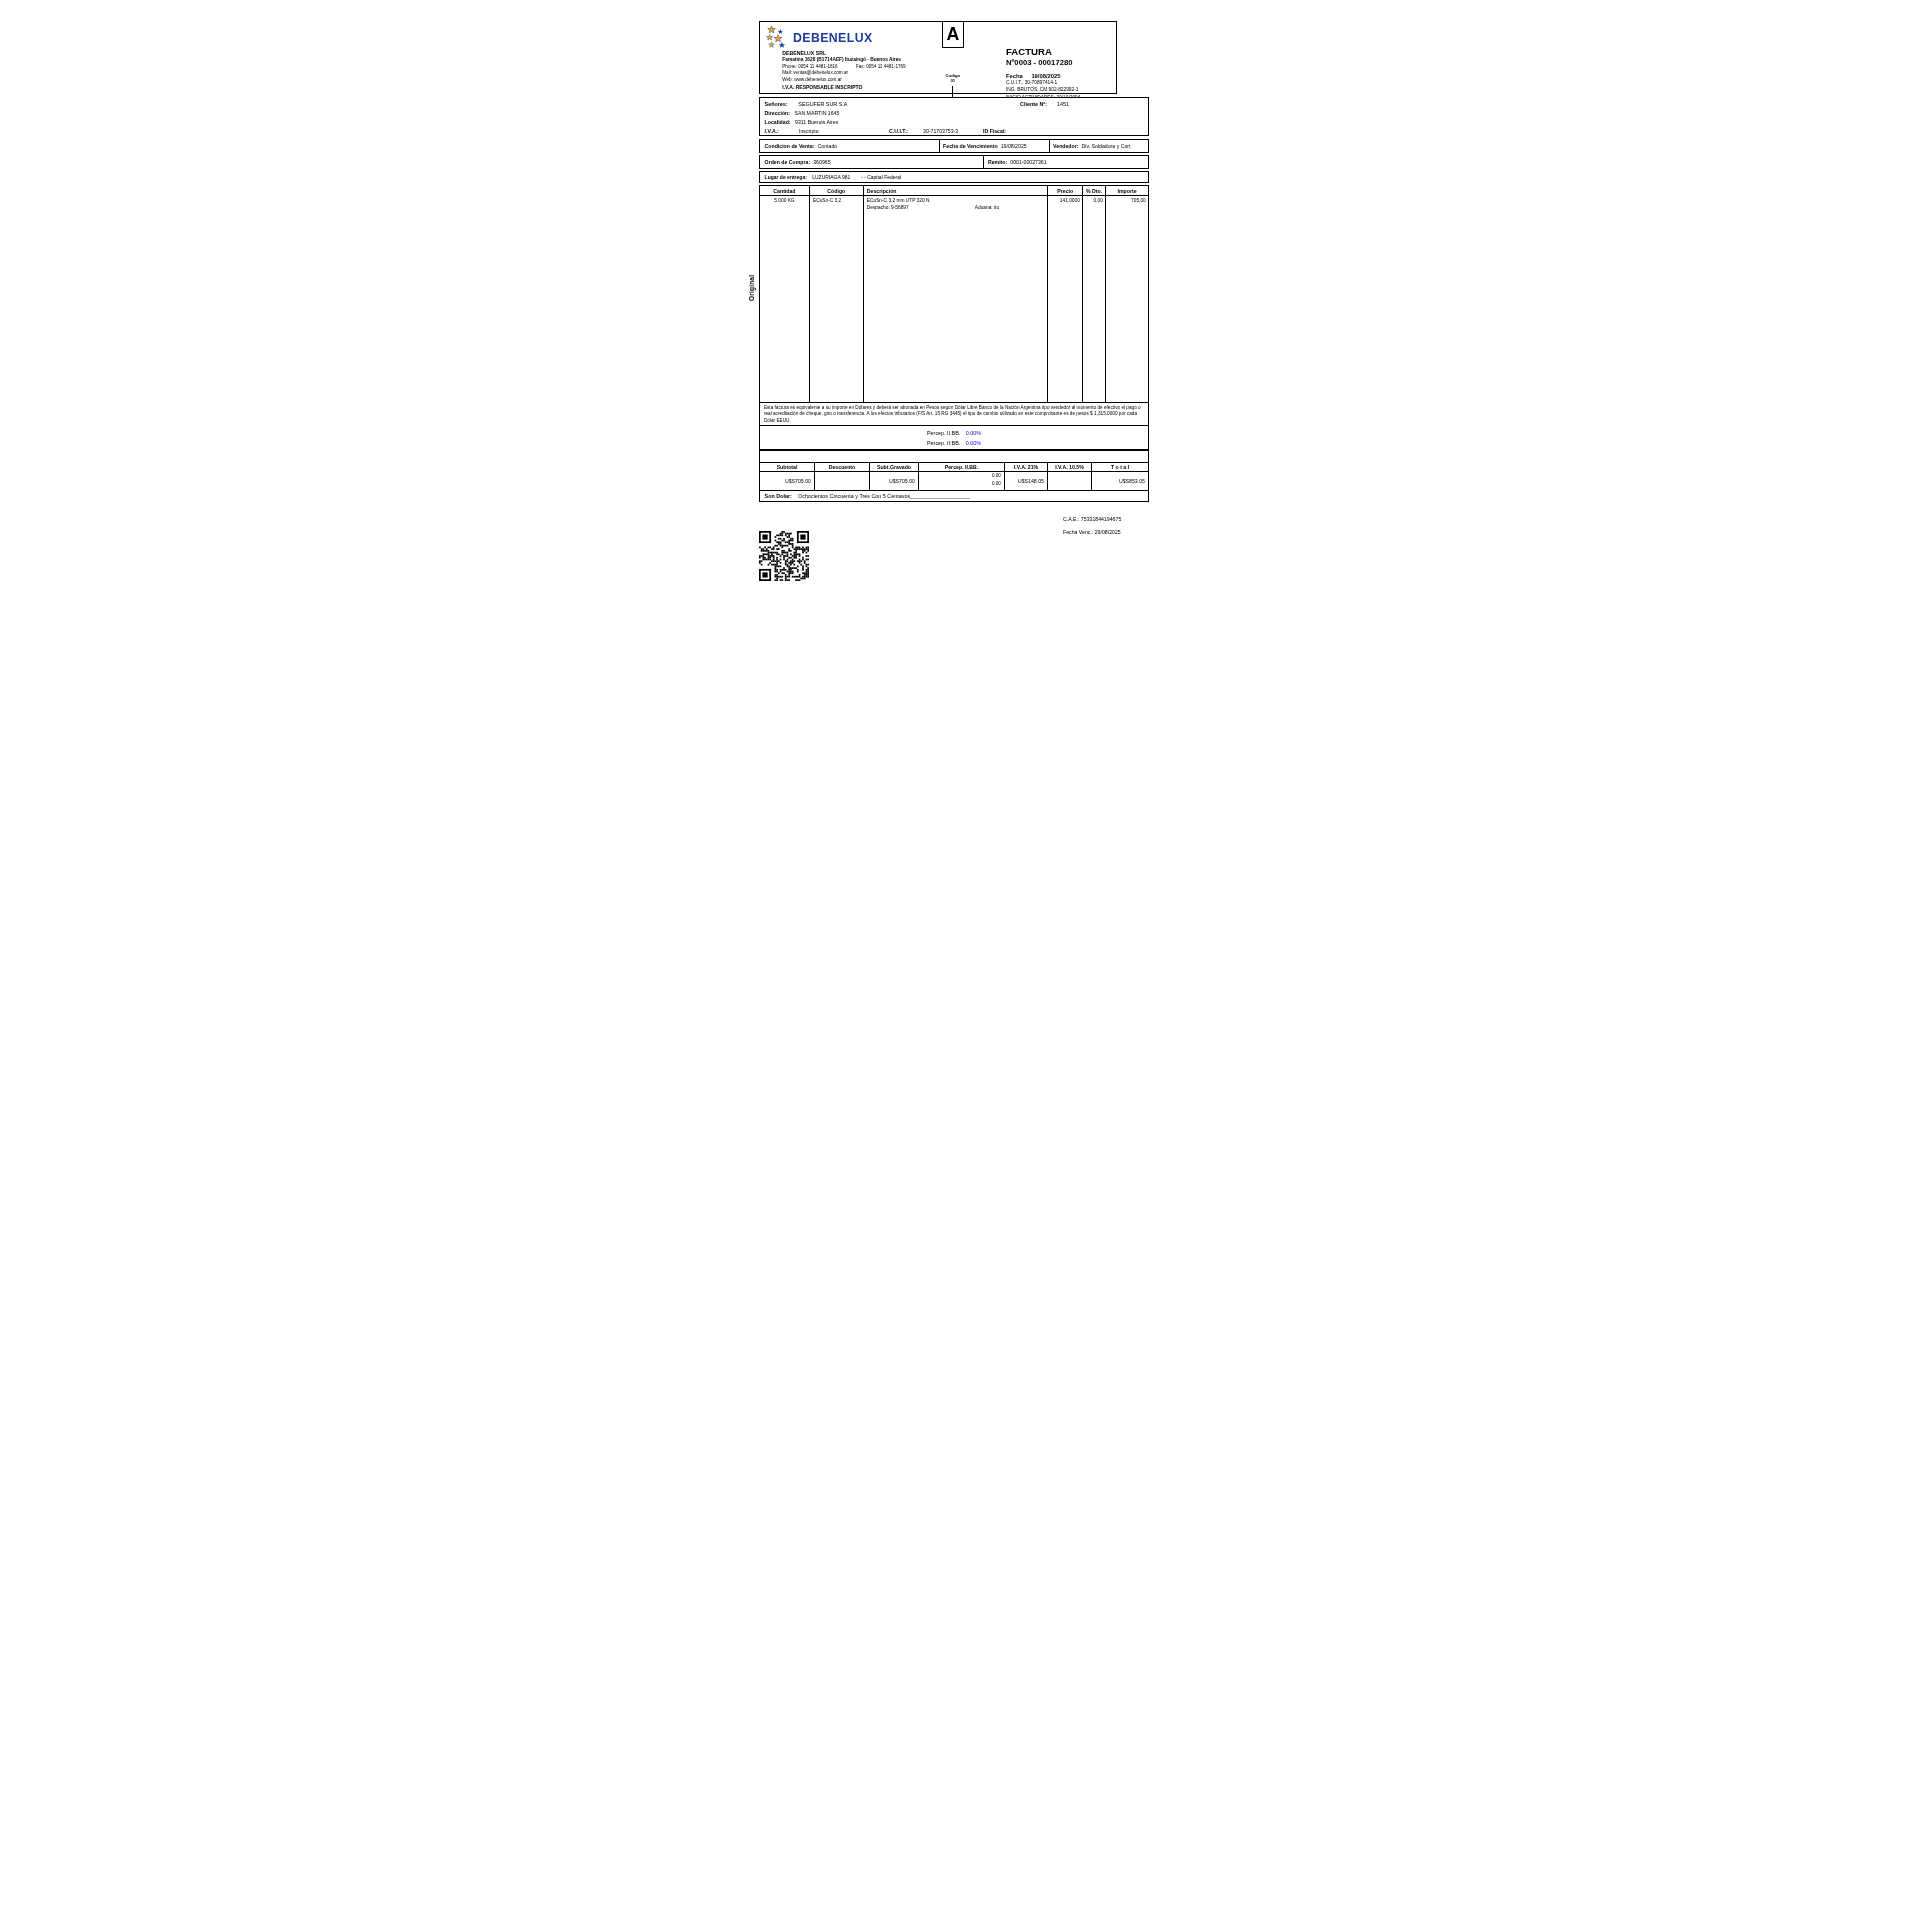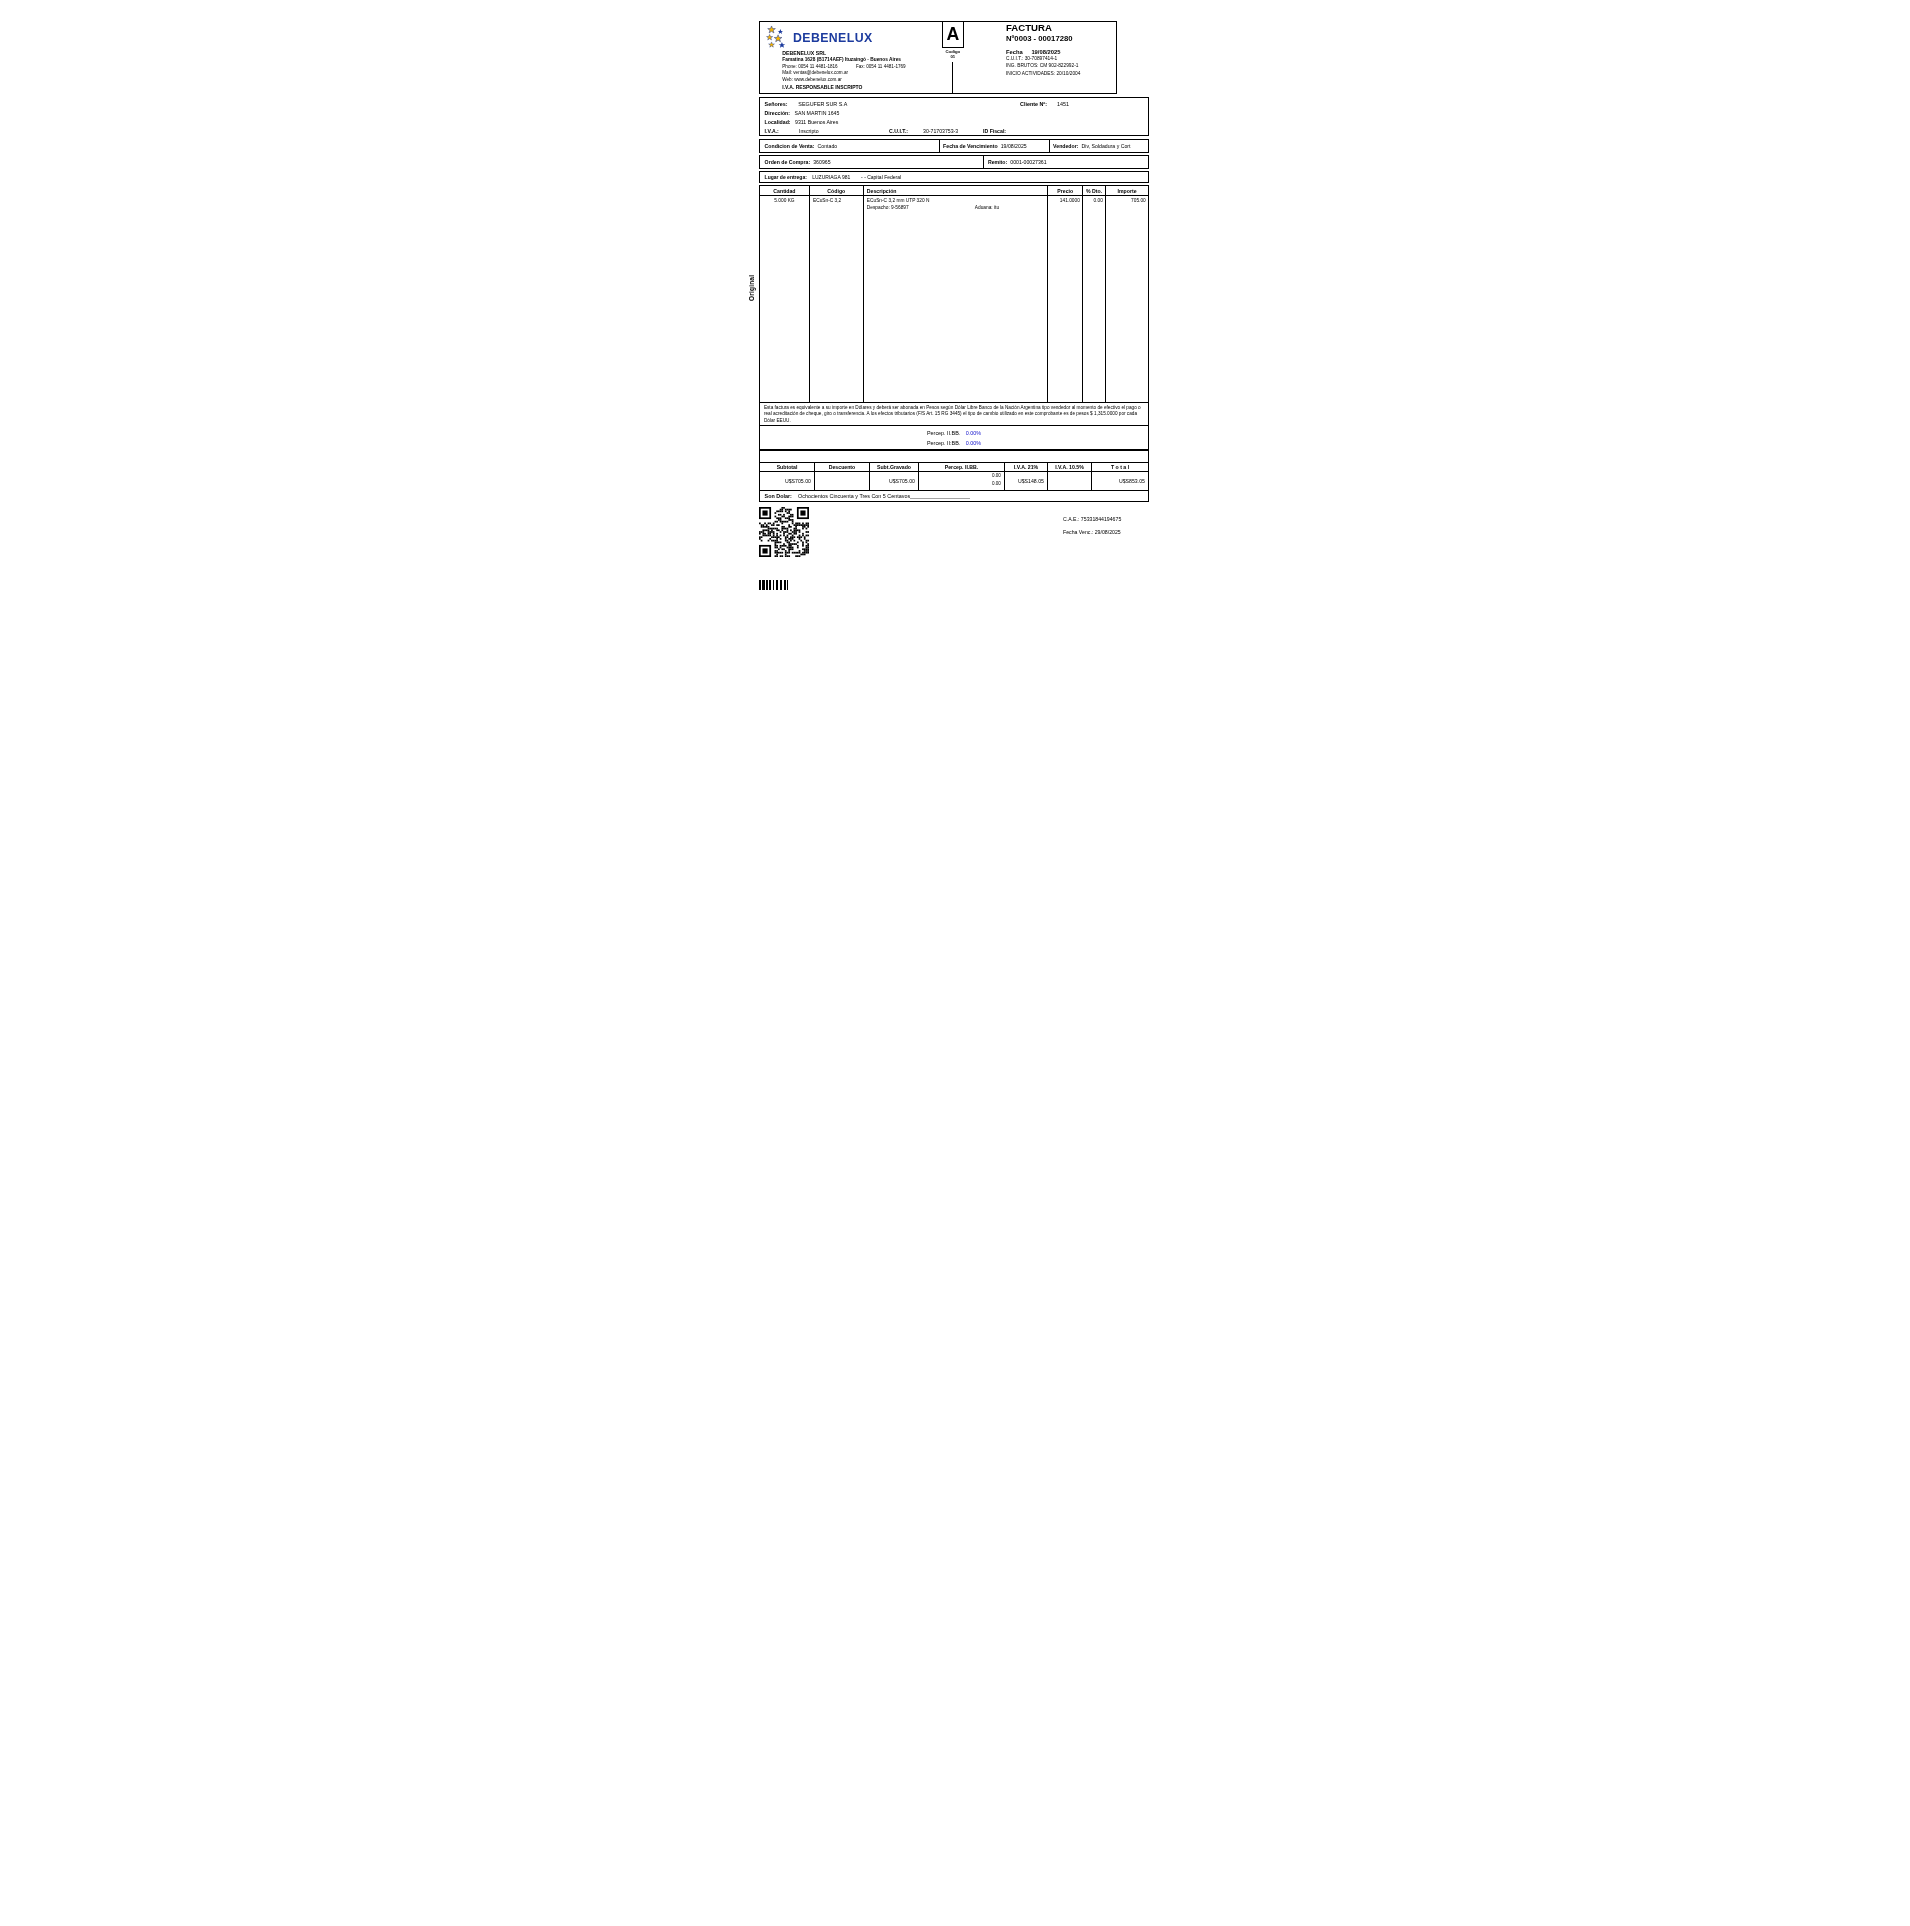--- a/index.html
+++ b/index.html
@@ -1,19 +1,19 @@
 <!DOCTYPE html>
 <html style="font-size:6.2px"><head>
 <meta charset="utf-8">
 <style>
   * { margin:0; padding:0; box-sizing:border-box; }
   html,body { background:#ffffff; }
   body { font-family:"Liberation Sans", sans-serif; color:#000; }
   .page { position:relative; width:424px; height:601px; margin:0 auto; background:#fff; overflow:hidden; }
-  .abs { position:absolute; }
+  .abs { position:absolute;margin-top:24px; }
   .box { position:absolute; border:0.8px solid #000; background:#fff; }
   .b { font-weight:bold; }
 
   
   .side-label { position:absolute; left:5.4px; top:301px; transform:rotate(-90deg); transform-origin:left top;
                 font-size:6.5px; font-weight:bold; letter-spacing:0.2px; }
 
   
   #header-box { left:16px; top:21px; width:358px; height:73px; }
   .logo-row { position:absolute; left:4.6px; top:3.1px; display:flex; align-items:center; }

